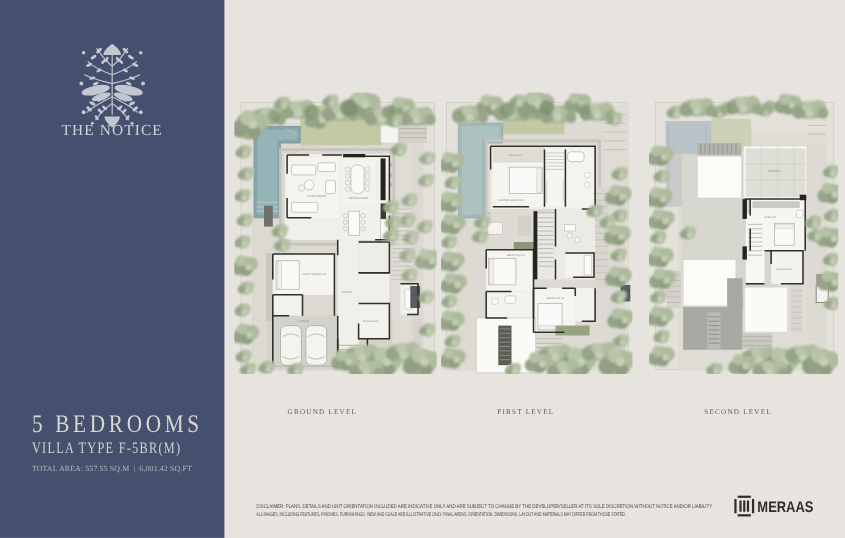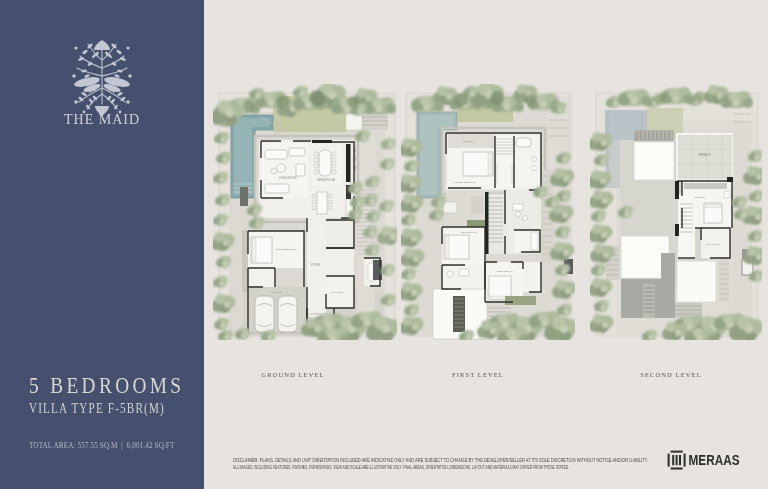--- a/index.html
+++ b/index.html
@@ -70,27 +70,27 @@
       <circle cx="76" cy="40" r="1.8"></circle>
     <circle cx="22" cy="66" r="1.8"></circle>
       <circle cx="74" cy="66" r="1.8"></circle>
     <circle cx="30" cy="76" r="1.4"></circle>
       <circle cx="66" cy="76" r="1.4"></circle>
     <path d="M36 52 c2 -2 5 -2 6 0 c1 2 -1 3 -3 3 l-4 2 z"></path>
     <path d="M60 52 c-2 -2 -5 -2 -6 0 c-1 2 1 3 3 3 l4 2 z"></path>
   </g>
 </svg>
 
-<div class="abs serif" style="left:0;top:112px;width:204px;text-align:center;color:#d2d2d6;font-size:14px;letter-spacing:1px;">THE MAID</div>
+<div class="abs serif" style="left:0;top:112px;width:204px;text-align:center;color:#d2d2d6;font-size:14px;letter-spacing:1px;">THE NOTICE</div>
 
 <div class="abs serif" style="left:29px;top:373px;color:#d9d7d2;font-size:23px;letter-spacing:4px;white-space:nowrap;transform:scaleX(0.84);transform-origin:0 0;">5 BEDROOMS</div>
 
 <div class="abs serif" style="left:29px;top:400px;color:#d3d1cc;font-size:14.5px;letter-spacing:1.5px;white-space:nowrap;transform:scaleX(0.77);transform-origin:0 0;">VILLA TYPE F-5BR(M)</div>
 
-<div class="abs serif" style="left:29px;top:421.5px;color:#b7b8bd;font-size:7.2px;letter-spacing:0.1px;white-space:nowrap;margin-top:20px;">TOTAL AREA: 557.55 SQ.M &nbsp;|&nbsp; 6,001.42 SQ.FT</div>
+<div class="abs serif" style="left:29px;top:421.5px;color:#b7b8bd;font-size:7.2px;letter-spacing:0.1px;white-space:nowrap;">TOTAL AREA: 557.55 SQ.M &nbsp;|&nbsp; 6,001.42 SQ.FT</div>
 
 <svg width="0" height="0" style="position:absolute">
   <defs>
     <filter id="soft" x="-30%" y="-30%" width="160%" height="160%">
         <feGaussianBlur stdDeviation="0.8"></feGaussianBlur>
       </filter>
     <g id="tA">
       <circle cx="0" cy="0" r="9" fill="#a1af93"></circle>
       <circle cx="-6" cy="2" r="6" fill="#95a487"></circle>
       <circle cx="6" cy="-2" r="6.5" fill="#adba9b"></circle>

